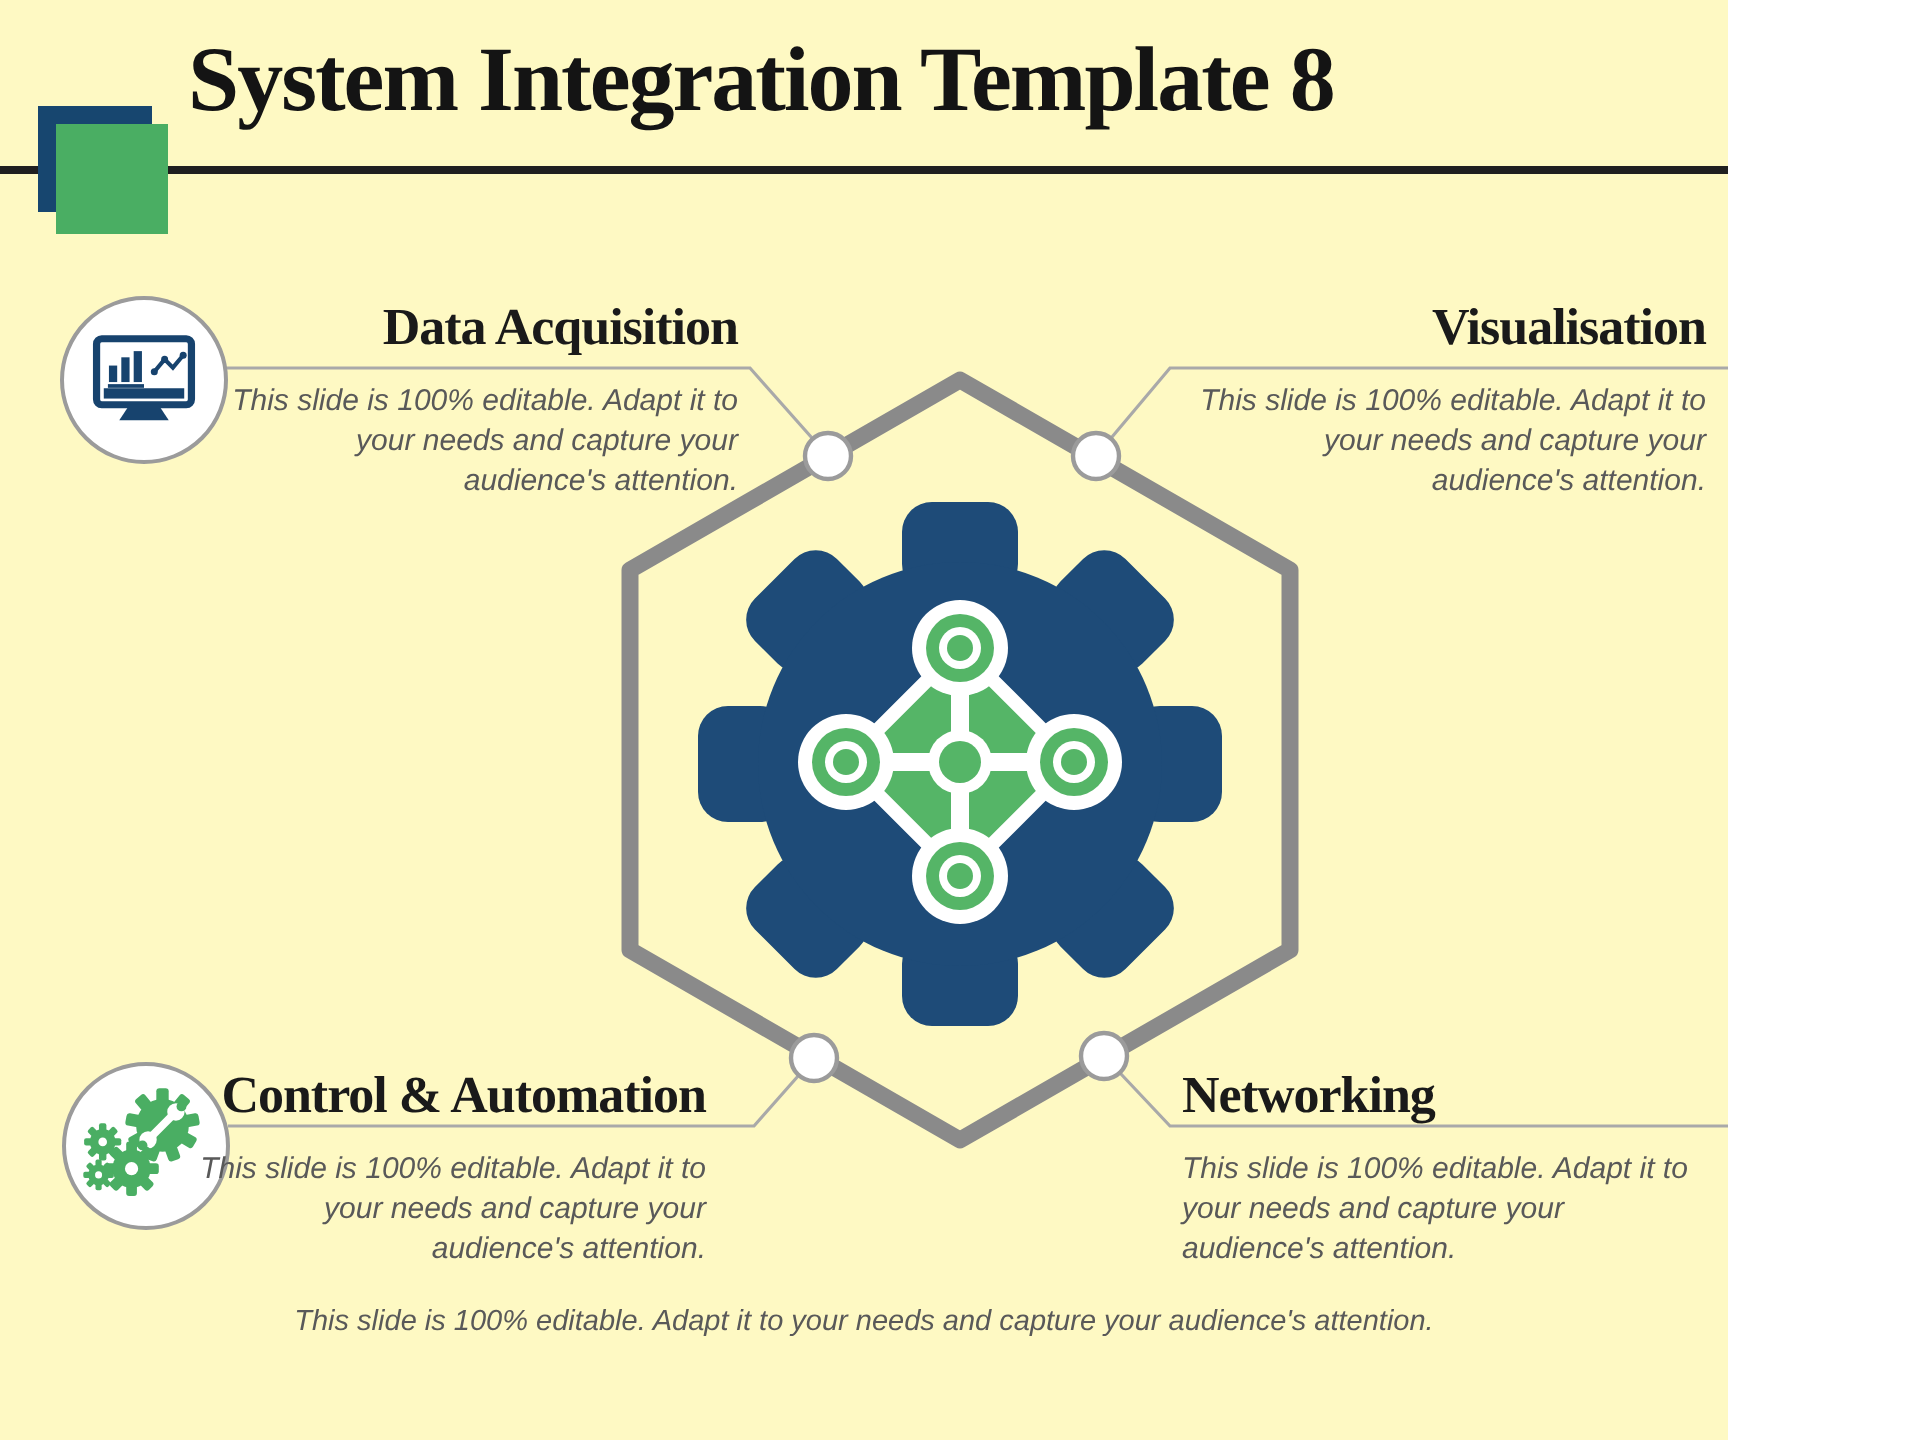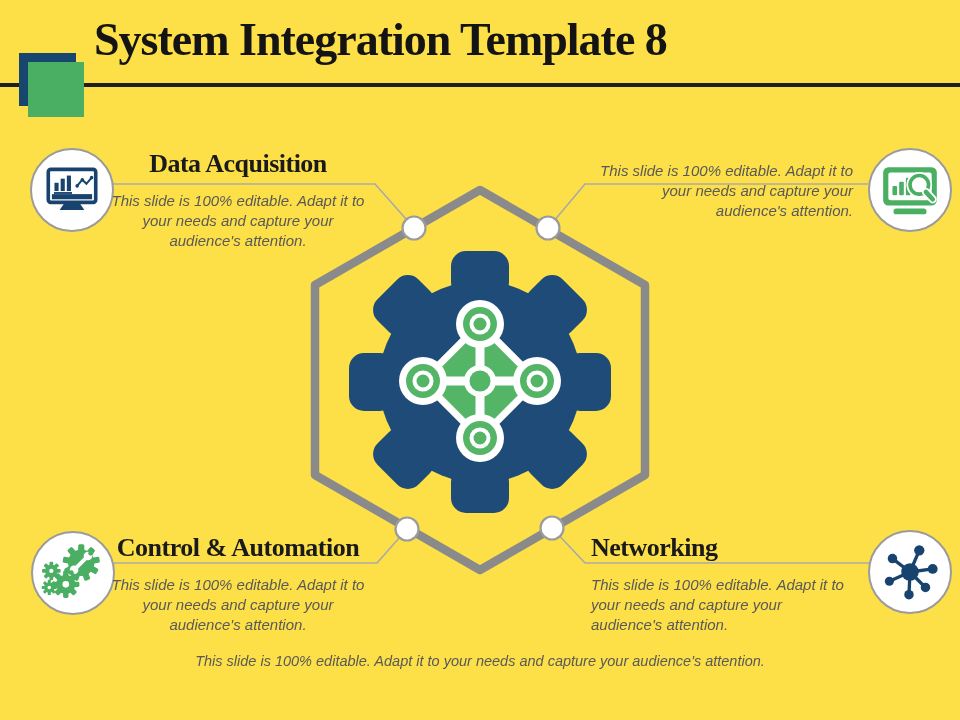--- a/index.html
+++ b/index.html
@@ -1,17 +1,17 @@
 <!DOCTYPE html>
 <html><head>
 <meta charset="utf-8">
 <style>
   html,body{margin:0;padding:0;background:#ffffff;}
   .slide{
-    position:relative;width:960px;height:720px;background:#fde047;
+    position:relative;width:864px;height:720px;background:#fef9c3;
     overflow:hidden;font-family:"Liberation Sans",sans-serif;
   }
   
   .title-rule{position:absolute;left:0;top:83px;width:960px;height:4px;background:#1f1f1f;}
   .sq-navy{position:absolute;left:19px;top:53px;width:57px;height:53px;background:#17466f;}
   .sq-green{position:absolute;left:28px;top:62px;width:56px;height:55px;background:#4aae63;}
   h1.slide-title{
     position:absolute;left:94px;top:16px;margin:0;
     font:700 46px/1.05 "Liberation Serif",serif;letter-spacing:-1px;color:#141414;
   }
@@ -23,23 +23,23 @@
     background:#fff;border:2px solid #9b9b9b;box-sizing:border-box;
     display:flex;align-items:center;justify-content:center;z-index:2;
   }
   .ic-tl{left:30px;top:148px;}
   .ic-tr{left:868px;top:148px;}
   .ic-bl{left:31px;top:531px;}
   .ic-br{left:868px;top:530px;}
   .callout{position:absolute;width:262px;z-index:2;}
   .callout h2{margin:0;font:700 26px/1.15 "Liberation Serif",serif;color:#1a1a1a;letter-spacing:-0.5px;}
   .callout p{margin:12px 0 0;font:italic 15px/1.33 "Liberation Sans",sans-serif;color:#595959;}
-  .co-tl{left:107px;top:149px;text-align:center;}
+  .co-tl{left:107px;top:149px;text-align:right;}
   .co-tr{left:591px;top:149px;text-align:right;}
-  .co-bl{left:107px;top:533px;text-align:center;}
+  .co-bl{left:91px;top:533px;text-align:right;}
   .co-br{left:591px;top:533px;}
   
   .footer-note{
     position:absolute;left:0;right:0;top:652px;text-align:center;
     font:italic 14.5px/1.3 "Liberation Sans",sans-serif;color:#595959;z-index:2;
   }
 </style>
 </head>
 <body>
 
@@ -242,20 +242,21 @@
       </g>
     </svg>
   </div>
 
   <div class="callout co-tl">
     <h2>Data Acquisition</h2>
     <p>This slide is 100% editable. Adapt it to your needs and capture your audience's attention.</p>
   </div>
 
   <div class="callout co-tr">
+    <h2>Visualisation</h2>
     <p>This slide is 100% editable. Adapt it to your needs and capture your audience's attention.</p>
   </div>
 
   <div class="callout co-bl">
     <h2>Control &amp; Automation</h2>
     <p>This slide is 100% editable. Adapt it to your needs and capture your audience's attention.</p>
   </div>
 
   <div class="callout co-br">
     <h2>Networking</h2>

